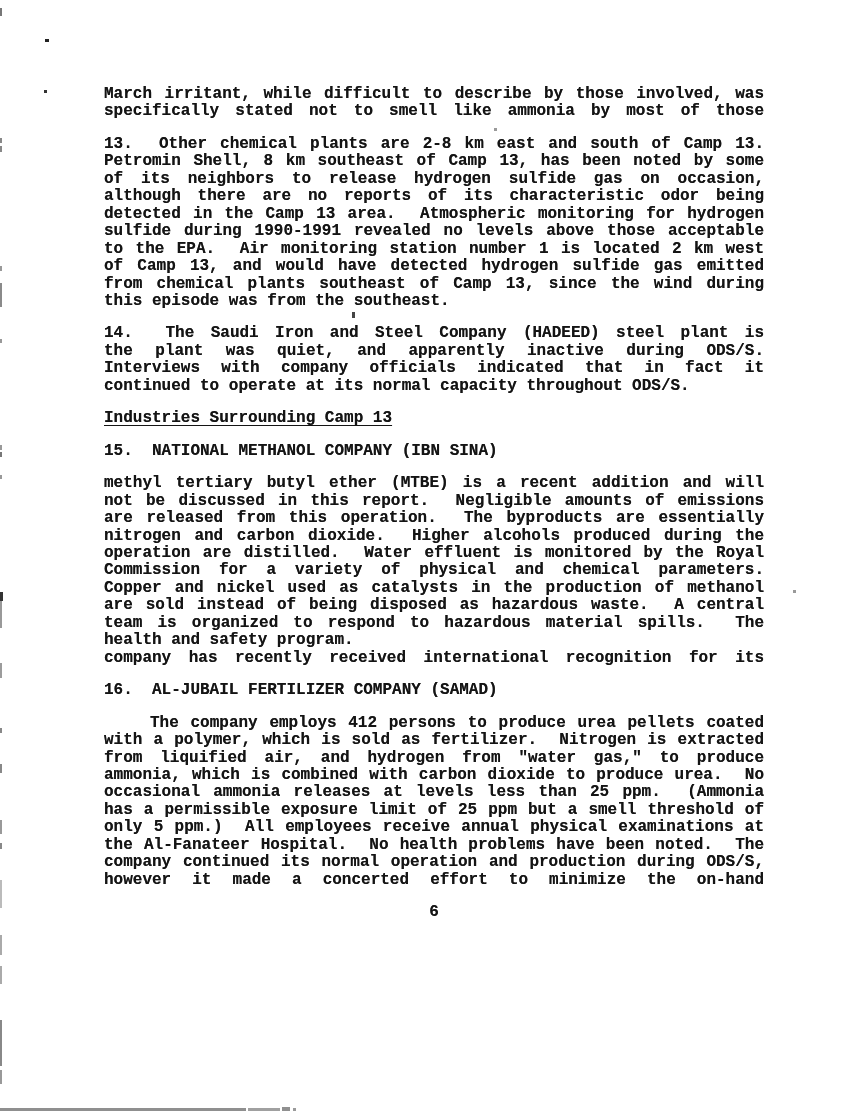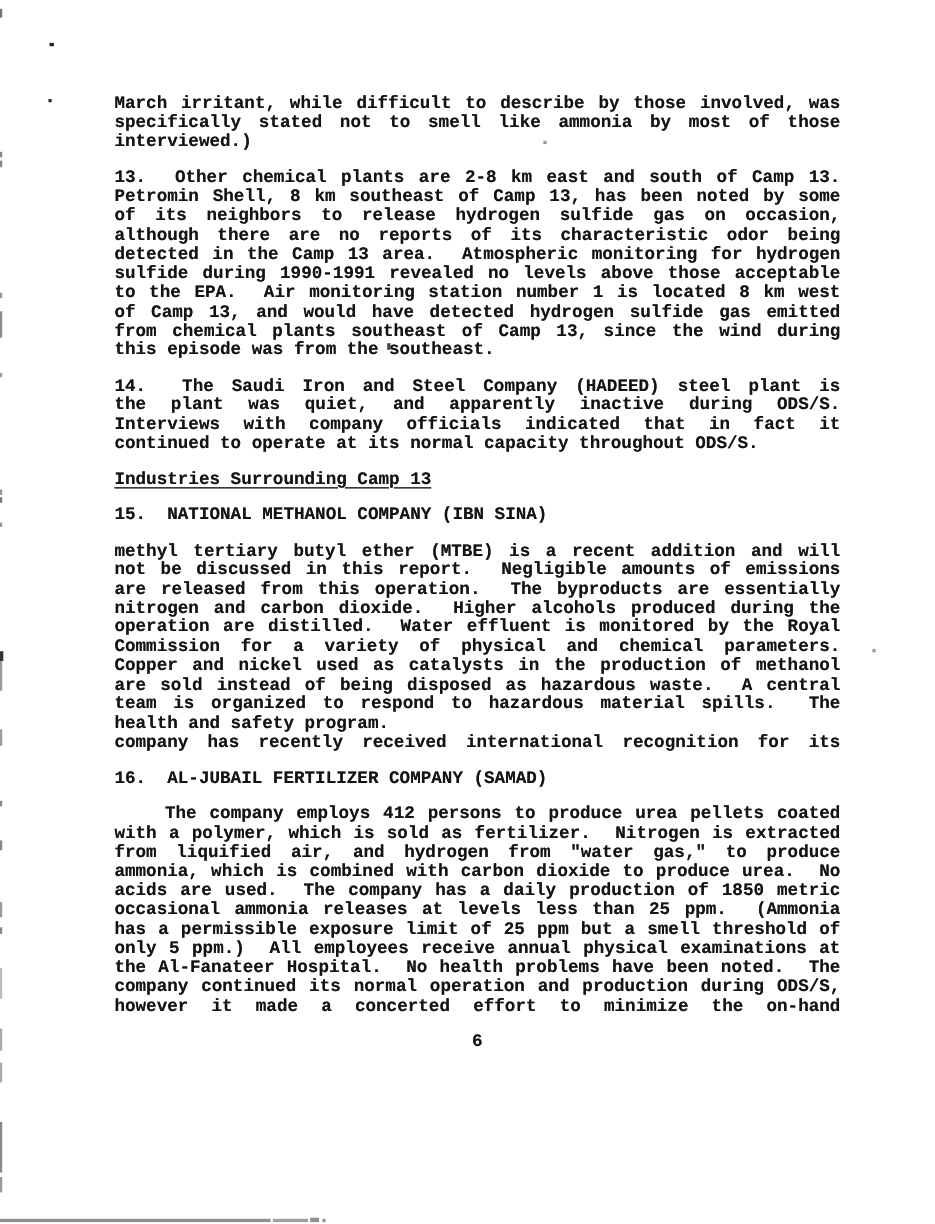--- a/index.html
+++ b/index.html
@@ -60,30 +60,29 @@
 </style>
 </head>
 <body>
 
 <div class="scan-page">
   <div class="text-content">
 
     <div class="para">
         <div class="line just">March irritant, while difficult to describe by those involved, was</div>
         <div class="line just">specifically stated not to smell like ammonia by most of those</div>
-        <div class="line">interviewed.)</div>
       </div>
       <div class="para">
         <div class="line just">13.  Other chemical plants are 2-8 km east and south of Camp 13.</div>
         <div class="line just">Petromin Shell, 8 km southeast of Camp 13, has been noted by some</div>
         <div class="line just">of its neighbors to release hydrogen sulfide gas on occasion,</div>
         <div class="line just">although there are no reports of its characteristic odor being</div>
         <div class="line just">detected in the Camp 13 area.  Atmospheric monitoring for hydrogen</div>
         <div class="line just">sulfide during 1990-1991 revealed no levels above those acceptable</div>
-        <div class="line just">to the EPA.  Air monitoring station number 1 is located 8 km west</div>
+        <div class="line just">to the EPA.  Air monitoring station number 1 is located 2 km west</div>
         <div class="line just">of Camp 13, and would have detected hydrogen sulfide gas emitted</div>
         <div class="line just">from chemical plants southeast of Camp 13, since the wind during</div>
         <div class="line">this episode was from the southeast.</div>
       </div>
       <div class="para">
         <div class="line just">14.  The Saudi Iron and Steel Company (HADEED) steel plant is</div>
         <div class="line just">the plant was quiet, and apparently inactive during ODS/S.</div>
         <div class="line just">Interviews with company officials indicated that in fact it</div>
         <div class="line">continued to operate at its normal capacity throughout ODS/S.</div>
       </div>
@@ -107,21 +106,20 @@
         <div class="line just">company has recently received international recognition for its</div>
       </div>
       <div class="para">
         <div class="line">16.  AL-JUBAIL FERTILIZER COMPANY (SAMAD)</div>
       </div>
       <div class="para">
         <div class="line just"><span class="indent"></span>The company employs 412 persons to produce urea pellets coated</div>
         <div class="line just">with a polymer, which is sold as fertilizer.  Nitrogen is extracted</div>
         <div class="line just">from liquified air, and hydrogen from "water gas," to produce</div>
         <div class="line just">ammonia, which is combined with carbon dioxide to produce urea.  No</div>
-        <div class="line just">acids are used.  The company has a daily production of 1850 metric</div>
         <div class="line just">occasional ammonia releases at levels less than 25 ppm.  (Ammonia</div>
         <div class="line just">has a permissible exposure limit of 25 ppm but a smell threshold of</div>
         <div class="line just">only 5 ppm.)  All employees receive annual physical examinations at</div>
         <div class="line just">the Al-Fanateer Hospital.  No health problems have been noted.  The</div>
         <div class="line just">company continued its normal operation and production during ODS/S,</div>
         <div class="line just">however it made a concerted effort to minimize the on-hand</div>
       </div>
       <div class="page-number">6</div>
   </div>
 </div>

